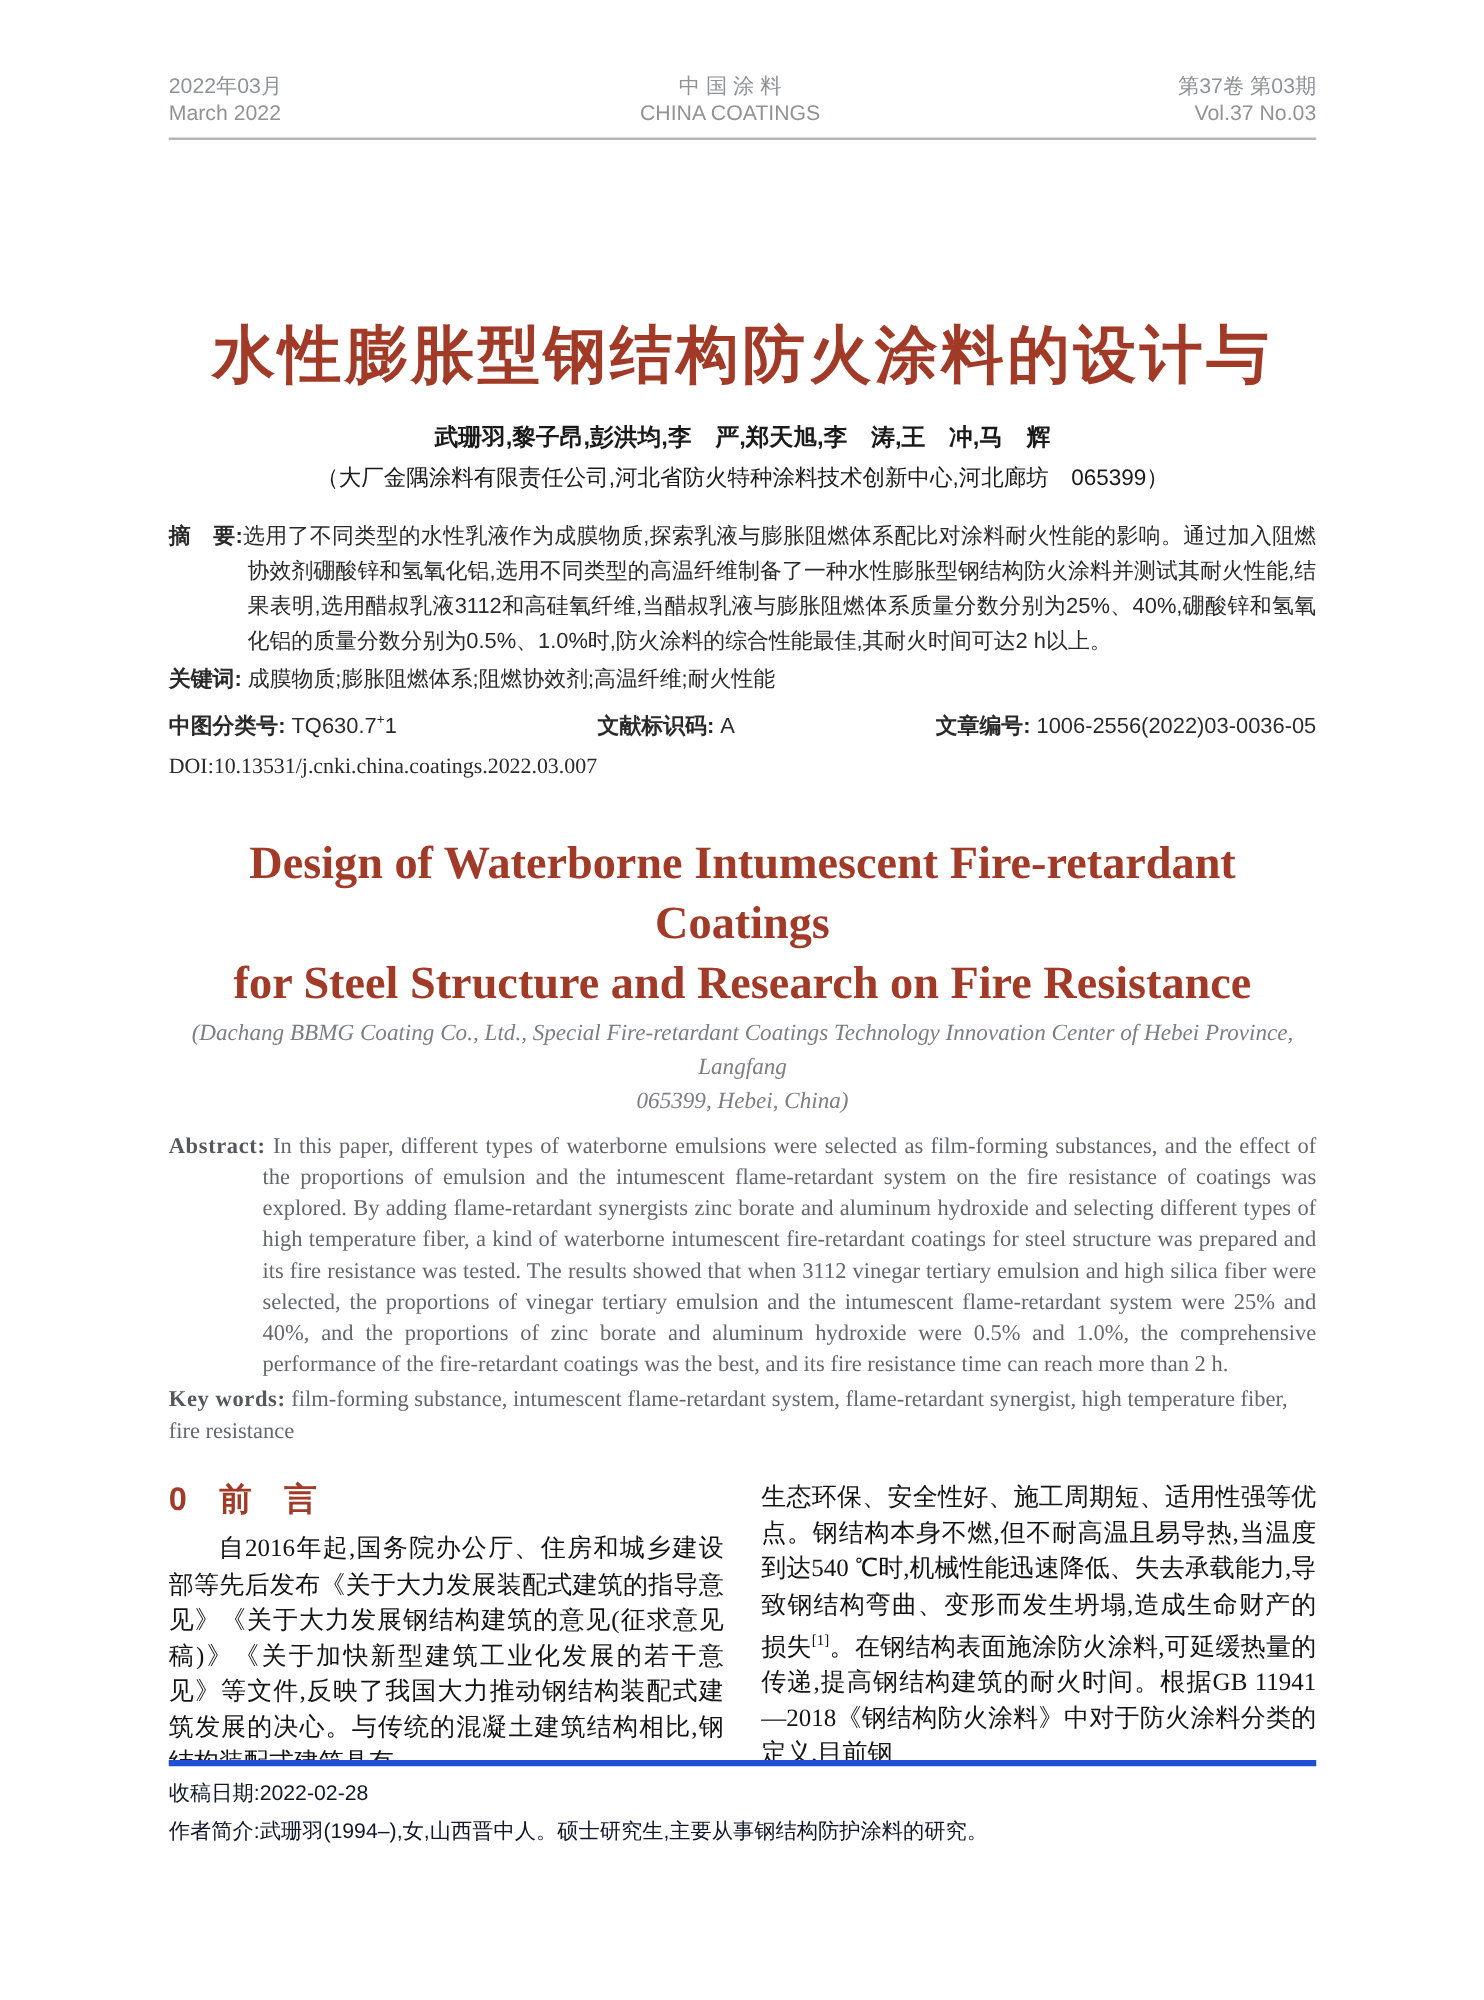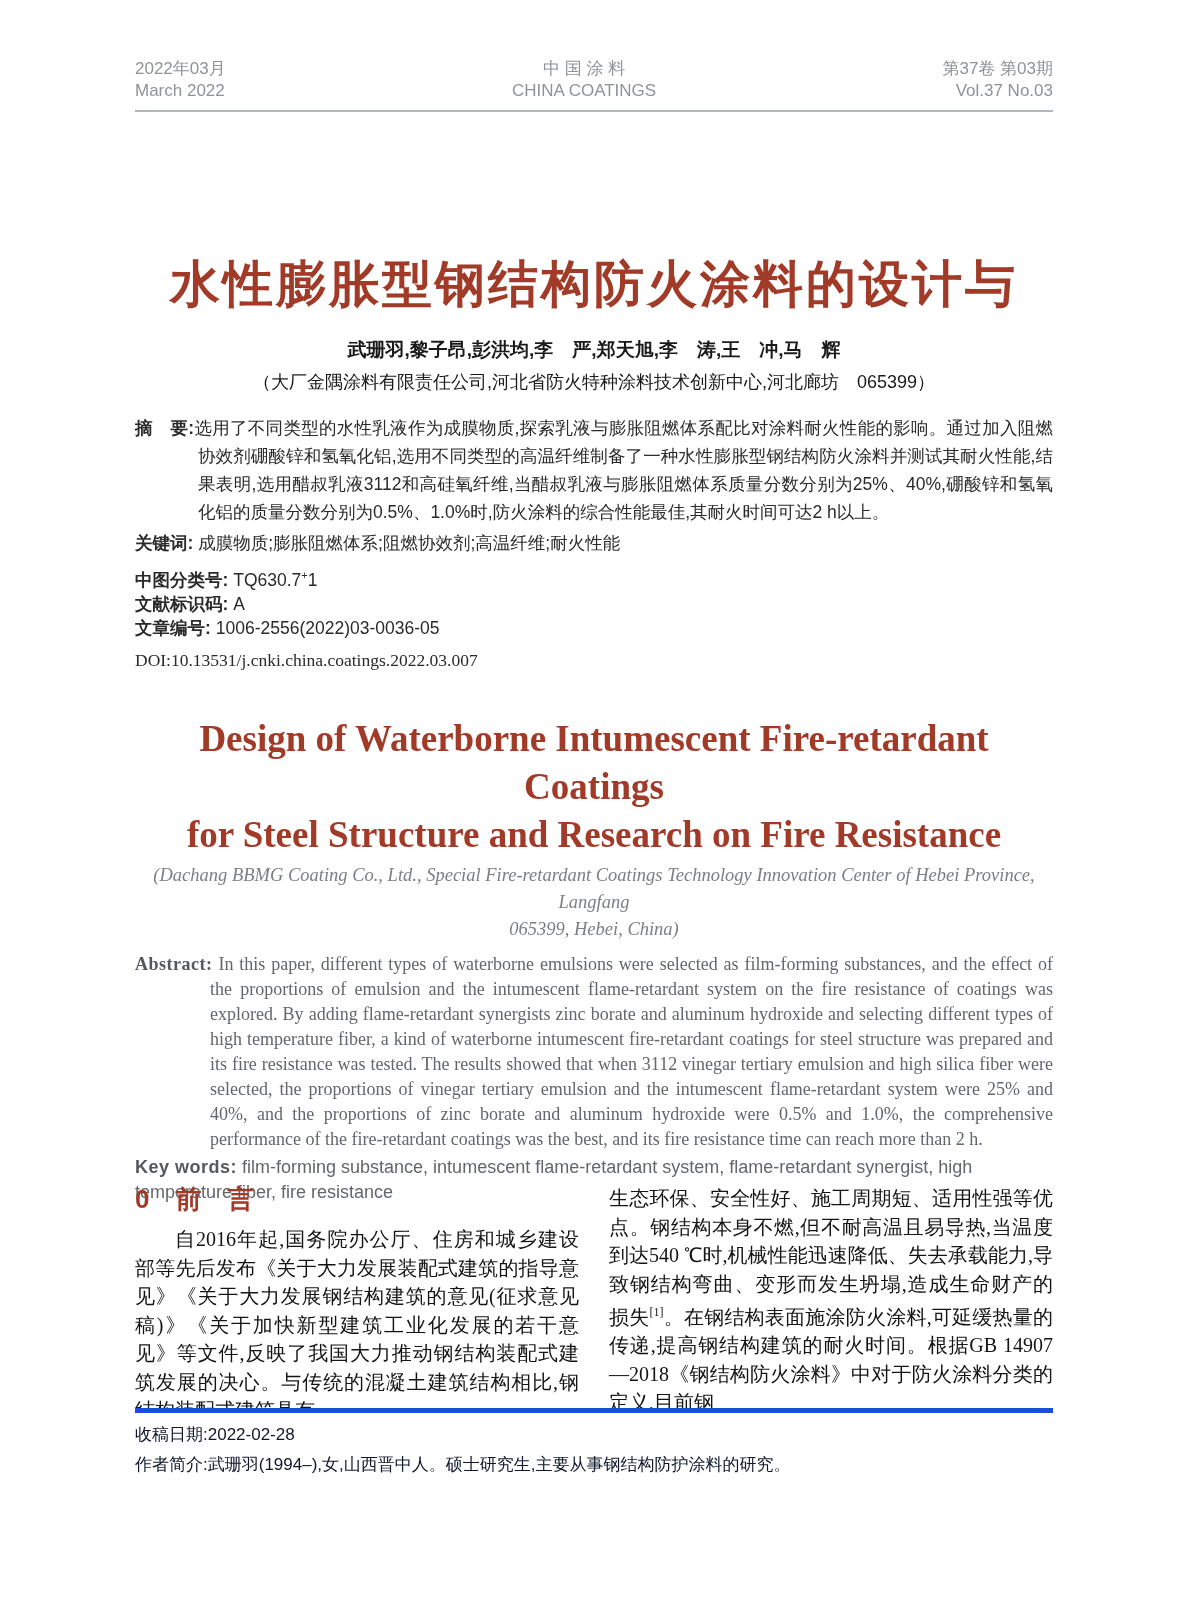--- a/index.html
+++ b/index.html
@@ -23,36 +23,36 @@
               font-size:50px; line-height:69px; color:var(--red,#A23A28); letter-spacing:3px; }
   .authors-zh { margin-top:18px; text-align:center; font-size:19px; font-weight:600; color:#1a1a1a; }
   .affil-zh  { margin-top:7px; text-align:center; font-size:18px; color:#1a1a1a; }
 
   
   .abs-zh { margin-top:20px; font-size:17.5px; line-height:28px; text-align:justify;
             color:#2a2a2a; padding-left:63px; text-indent:-63px; }
   .abs-zh .lab, .kw-zh .lab { font-weight:bold; }
   .kw-zh  { margin-top:3px; font-size:17.5px; line-height:28px; color:#2a2a2a; }
   .meta { margin-top:11px; display:flex; justify-content:space-between;
-          font-size:17.5px; color:#2a2a2a;flex-direction:column; }
+          font-size:17.5px; color:#2a2a2a; }
   .meta b { font-weight:bold; }
   .meta sup { font-size:11px; }
   .doi { margin-top:10px; font-family:"Liberation Serif", serif; font-size:17.5px; color:#2a2a2a; }
 
   
   .title-en { margin-top:44px; text-align:center; font-family:"Liberation Serif", serif;
               font-weight:bold; font-size:37px; line-height:48px; color:var(--red,#A23A28); }
   .authors-en { margin-top:14px; text-align:center; font-size:18.5px; color:#8c8f93; }
   .affil-en { margin-top:3px; text-align:center; font-family:"Liberation Serif", serif;
               font-style:italic; font-size:18.5px; line-height:27px; color:#7b7e83; }
   .abs-en { margin-top:9px; font-family:"Liberation Serif", serif; font-size:18px;
             line-height:25px; color:#63666a; text-align:justify;
             padding-left:75px; text-indent:-75px; }
   .abs-en .lab, .kw-en .lab { font-weight:bold; letter-spacing:.5px; color:#55585c; }
-  .kw-en { margin-top:3px; font-family:Liberation Sans, sans-serif; font-size:18px;
+  .kw-en { margin-top:3px; font-family:Liberation Serif, serif; font-size:18px;
            line-height:25px; color:#63666a; }
 
   
   .body-section { position:absolute; left:135px; right:134px; top:1184px; height:228px; overflow:hidden; }
   .cols { display:flex; gap:30px; }
   .col { flex:1; font-family:"Liberation Serif", serif; font-size:20px;
          line-height:28.5px; text-align:justify; color:#141414; }
   .sec-head { font-family:"Liberation Sans", sans-serif; font-weight:bold; font-size:26px;
               line-height:30px; color:var(--red,#A23A28); margin-bottom:11px; }
   .sec-head .num { margin-right:26px; }
@@ -131,21 +131,21 @@
 
   </div>
 
   <div class="body-section">
     <div class="cols">
       <div class="col">
         <div class="sec-head"><span class="num">0</span><span>前　言</span></div>
         <p class="first">自2016年起,国务院办公厅、住房和城乡建设部等先后发布《关于大力发展装配式建筑的指导意见》《关于大力发展钢结构建筑的意见(征求意见稿)》《关于加快新型建筑工业化发展的若干意见》等文件,反映了我国大力推动钢结构装配式建筑发展的决心。与传统的混凝土建筑结构相比,钢结构装配式建筑具有</p>
       </div>
       <div class="col">
-        <p><span>生态环保、安全性好、施工周期短、适用性强等优点。钢结构本身不燃,但不耐高温且易导热,当温度到达540 ℃时,机械性能迅速降低、失去承载能力,导致钢结构弯曲、变形而发生坍塌,造成生命财产的损失</span><sup class="ref">[1]</sup><span>。在钢结构表面施涂防火涂料,可延缓热量的传递,提高钢结构建筑的耐火时间。根据GB 14907—2018《钢结构防火涂料》中对于防火涂料分类的定义,目前钢</span></p>
+        <p><span>生态环保、安全性好、施工周期短、适用性强等优点。钢结构本身不燃,但不耐高温且易导热,当温度到达540 ℃时,机械性能迅速降低、失去承载能力,导致钢结构弯曲、变形而发生坍塌,造成生命财产的损失</span><sup class="ref">[1]</sup><span>。在钢结构表面施涂防火涂料,可延缓热量的传递,提高钢结构建筑的耐火时间。根据GB 11941—2018《钢结构防火涂料》中对于防火涂料分类的定义,目前钢</span></p>
       </div>
     </div>
   </div>
 
   <div class="footnote">
     <p>收稿日期:2022-02-28</p>
     <p>作者简介:武珊羽(1994–),女,山西晋中人。硕士研究生,主要从事钢结构防护涂料的研究。</p>
   </div>
 
   <div class="footer">

